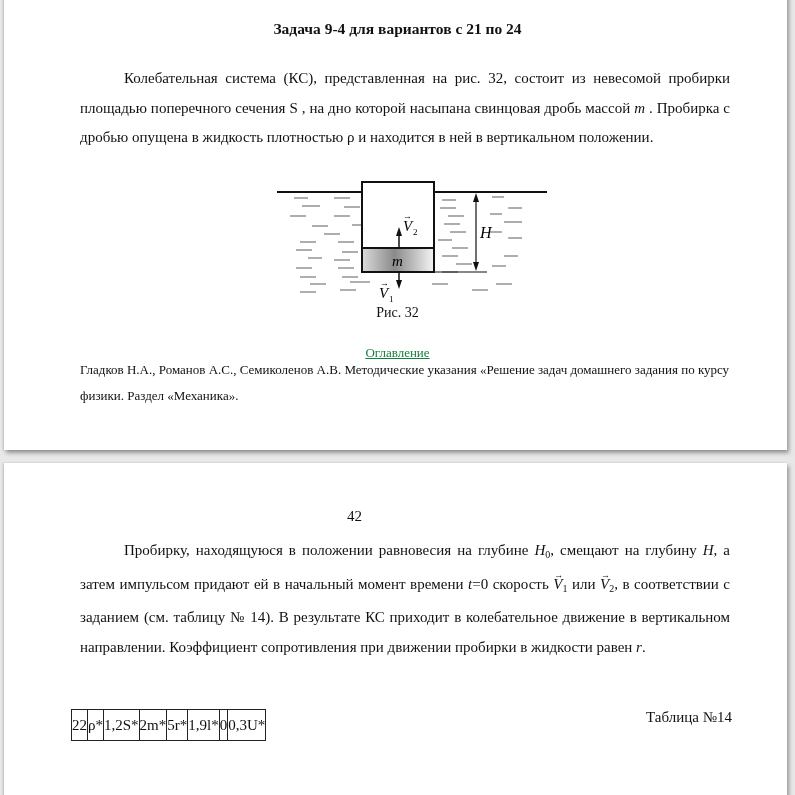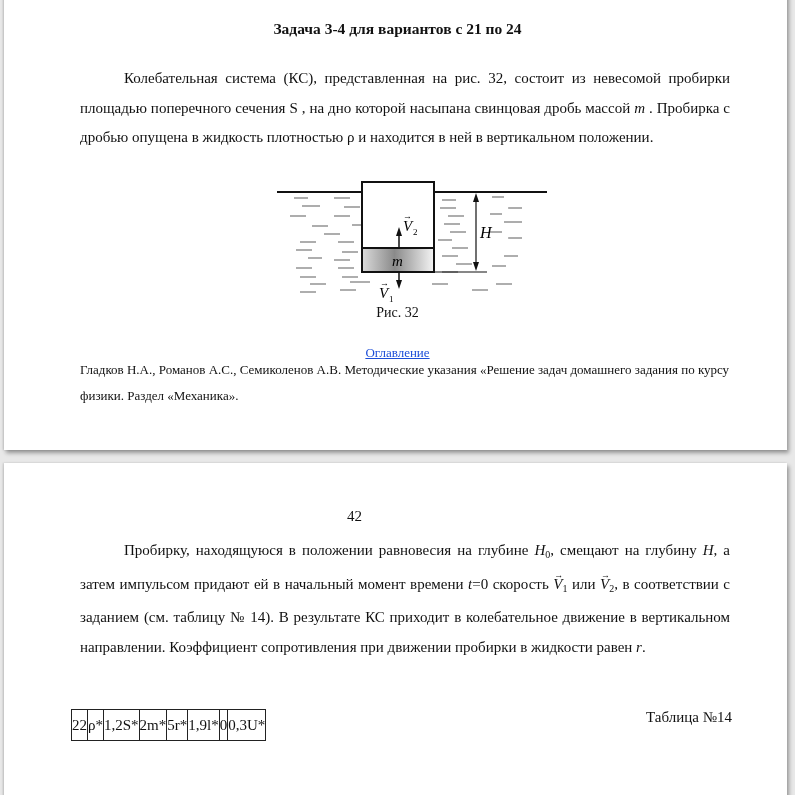--- a/index.html
+++ b/index.html
@@ -10,40 +10,40 @@
   #page1 { top:-10px; height:460px; }
   #page2 { top:463px; height:340px; }
   .title { position:absolute; top:20px; left:0; width:795px; text-align:center;
            font-weight:bold; font-size:15.5px; }
   .para { position:absolute; left:80px; width:650px; font-size:15px; line-height:29.5px; text-align:justify; }
   .para .indent { display:inline-block; width:44px; }
   #p1 { top:64px; }
   .fig { position:absolute; left:272px; top:180px; }
   .caption { position:absolute; top:305px; left:0; width:795px; text-align:center; font-size:14px; }
   .toc-link { position:absolute; top:345px; left:0; width:795px; text-align:center; font-size:13px;
-              color:#1d4ed8; text-decoration:underline; cursor:pointer; }
+              color:#15803d; text-decoration:underline; cursor:pointer; }
   .ref { position:absolute; top:357px; left:80px; width:650px; font-size:13px; line-height:26px; }
   .pagenum { position:absolute; top:508px; left:0; width:709px; text-align:center; font-size:15px; }
   #p2 { top:536px; }
   .table-caption { position:absolute; top:683px; right:63px; font-size:15px;margin-top:26px; }
   table { position:absolute; left:71px; top:709px; border-collapse:collapse; font-size:15px; }
   td { border:1px solid #222; height:30px; text-align:center; padding:0; }
   tr.hdr td { height:30px; }
   i { font-style:italic; }
   sub { font-size:10px; vertical-align:-3px; }
   .vec { position:relative; display:inline-block; font-style:italic; }
   .vec::before { content:"\2192"; position:absolute; top:-9px; left:1px; font-size:9px; font-style:normal; }
 </style>
 </head>
 <body>
 
 <div class="page" id="page1"></div>
 <div class="page" id="page2"></div>
 
-<div class="title">Задача 3-4 для вариантов с 21 по 24</div>
+<div class="title">Задача 9-4 для вариантов с 21 по 24</div>
 
 <div class="para" id="p1"><span class="indent"></span><span>Колебательная система (КС), представленная на рис. 32, состоит из невесомой пробирки площадью поперечного сечения S , на дно которой насыпана свинцовая дробь массой </span><i>m</i><span> . Пробирка с дробью опущена в жидкость плотностью ρ и находится в ней в вертикальном положении.</span></div>
 
 <div class="fig">
   <svg width="280" height="125" viewBox="0 0 280 125">
     <defs>
       <linearGradient id="shot" x1="0" x2="1" y1="0" y2="0">
         <stop offset="0" stop-color="#d8d8d8"></stop>
         <stop offset="0.45" stop-color="#8a8a8a"></stop>
         <stop offset="1" stop-color="#f2f2f2"></stop>

